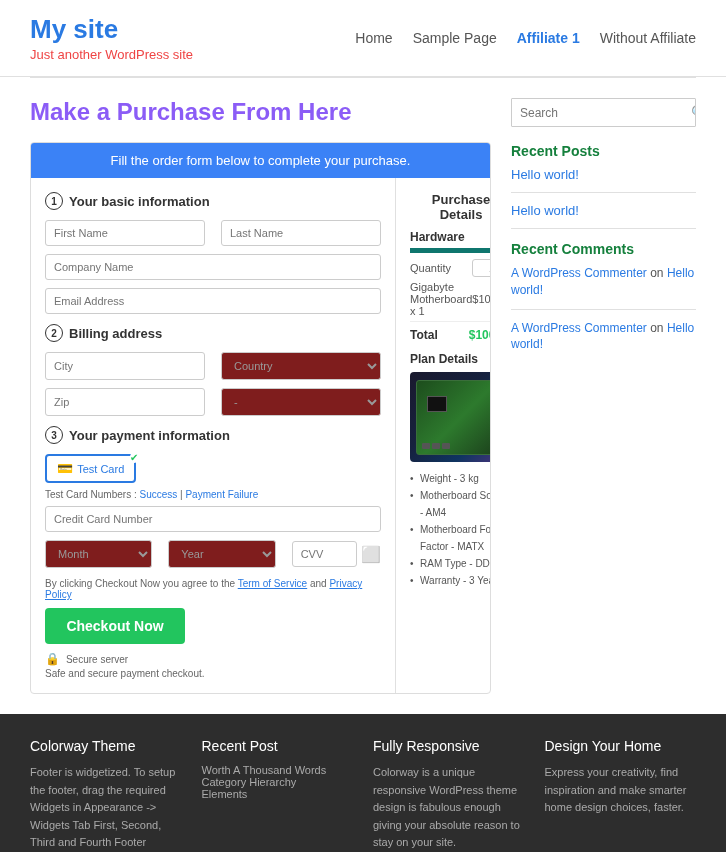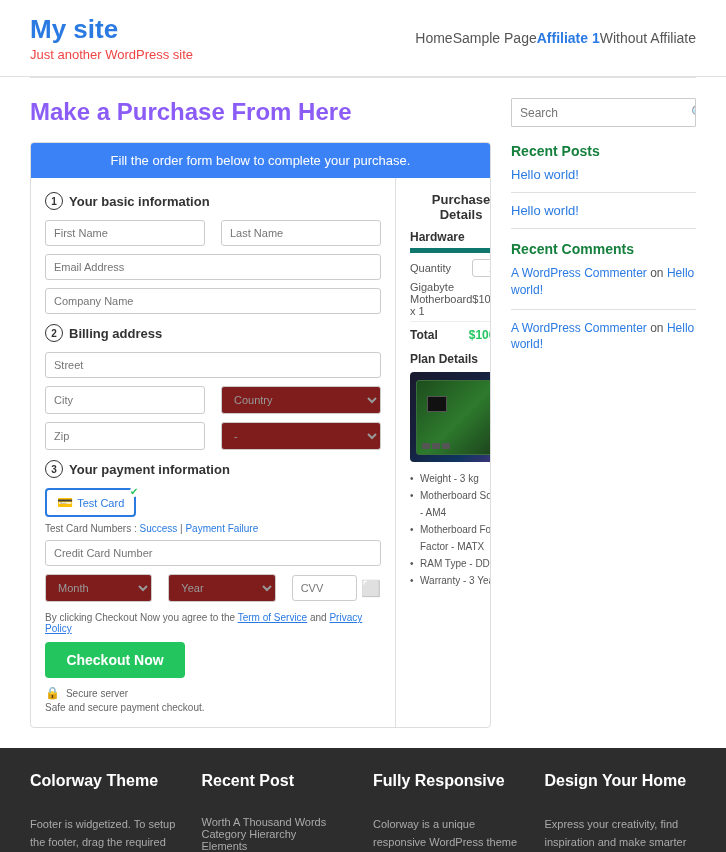--- a/index.html
+++ b/index.html
@@ -2,21 +2,21 @@
 <html><head>
   <meta charset="utf-8">
   <style>
     * { box-sizing: border-box; margin: 0; padding: 0; }
     body { font-family: Arial, sans-serif; font-size: 14px; color: #333; background: #fff; }
 
     
     .header { padding: 14px 30px; display: flex; align-items: center; justify-content: space-between; border-bottom: 1px solid #e0e0e0; }
     .site-title { color: #2a7ae2; font-size: 26px; font-weight: bold; }
     .site-tagline { color: #ef4444; font-size: 13px; margin-top: 2px; }
-    .nav { display: flex; align-items: center; }
+    .nav { display: flex; gap: 20px; align-items: center; }
     .nav a { text-decoration: none; color: #555; font-size: 14px; }
     .nav a.active { color: #2a7ae2; font-weight: bold; }
 
     
     .main-wrapper { max-width: 726px; margin: 0 auto; padding: 20px 30px; display: flex; gap: 20px; }
     .content-area { flex: 1; min-width: 0; }
     .sidebar { width: 185px; flex-shrink: 0; }
 
     .page-title { font-size: 24px; font-weight: bold; color: #8b5cf6; margin-bottom: 16px; }
 
@@ -81,21 +81,21 @@
     .sidebar-section-title { font-size: 14px; font-weight: bold; color: #15803d; margin-bottom: 8px; }
     .sidebar-link { color: #2a7ae2; font-size: 13px; text-decoration: none; display: block; margin-bottom: 6px; }
     .sidebar-divider { border: none; border-top: 1px solid #e0e0e0; margin: 10px 0; }
 
     .comment-item { font-size: 12px; color: #555; margin-bottom: 8px; line-height: 1.4; }
     .comment-item a { color: #2a7ae2; text-decoration: none; }
 
     
     .footer-main { background: #2d2d2d; color: #aaa; padding: 24px 30px; display: flex; gap: 20px; }
     .footer-col { flex: 1; }
-    .footer-col-title { color: #fff; font-size: 16px; font-weight: bold; margin-bottom: 26px; }
+    .footer-col-title { color: #fff; font-size: 14px; font-weight: normal; margin-bottom: 10px; }
     .footer-col p { font-size: 11px; line-height: 1.6; color: #aaa; }
     .footer-col a { color: #aaa; font-size: 11px; text-decoration: none; display: block; }
 
     .divider { border: none; border-top: 1px solid #e0e0e0; margin: 0 30px; }
   </style>
 </head>
 <body>
 
 <header>
   <div class="header">
@@ -126,33 +126,30 @@
           
           <div class="section-title">
             <span class="step-circle">1</span>
             <span>Your basic information</span>
           </div>
           <div class="form-row">
             <input class="form-input-half" type="text" placeholder="First Name" style="">
             <input class="form-input-half" type="text" placeholder="Last Name" style="">
           </div>
           <div class="form-row">
+            <input class="form-input" type="text" placeholder="Company Name" style="">
+          </div>
+          <div class="form-row">
             <input class="form-input" type="email" placeholder="Email Address" style="">
-          </div>
-          <div class="form-row">
-            <input class="form-input" type="text" placeholder="Company Name" style="">
           </div>
 
           
           <div class="section-title" style="margin-top:10px;">
             <span class="step-circle">2</span>
             <span>Billing address</span>
-          </div>
-          <div class="form-row">
-            <input class="form-input" type="text" placeholder="Street" style="">
           </div>
           <div class="form-row">
             <input class="form-input-half" type="text" placeholder="City" style="">
             <select class="form-select form-input-half">
               <option value="">Country</option>
             </select>
           </div>
           <div class="form-row">
             <input class="form-input-half" type="text" placeholder="Zip" style="">
             <select class="form-select form-input-half">

